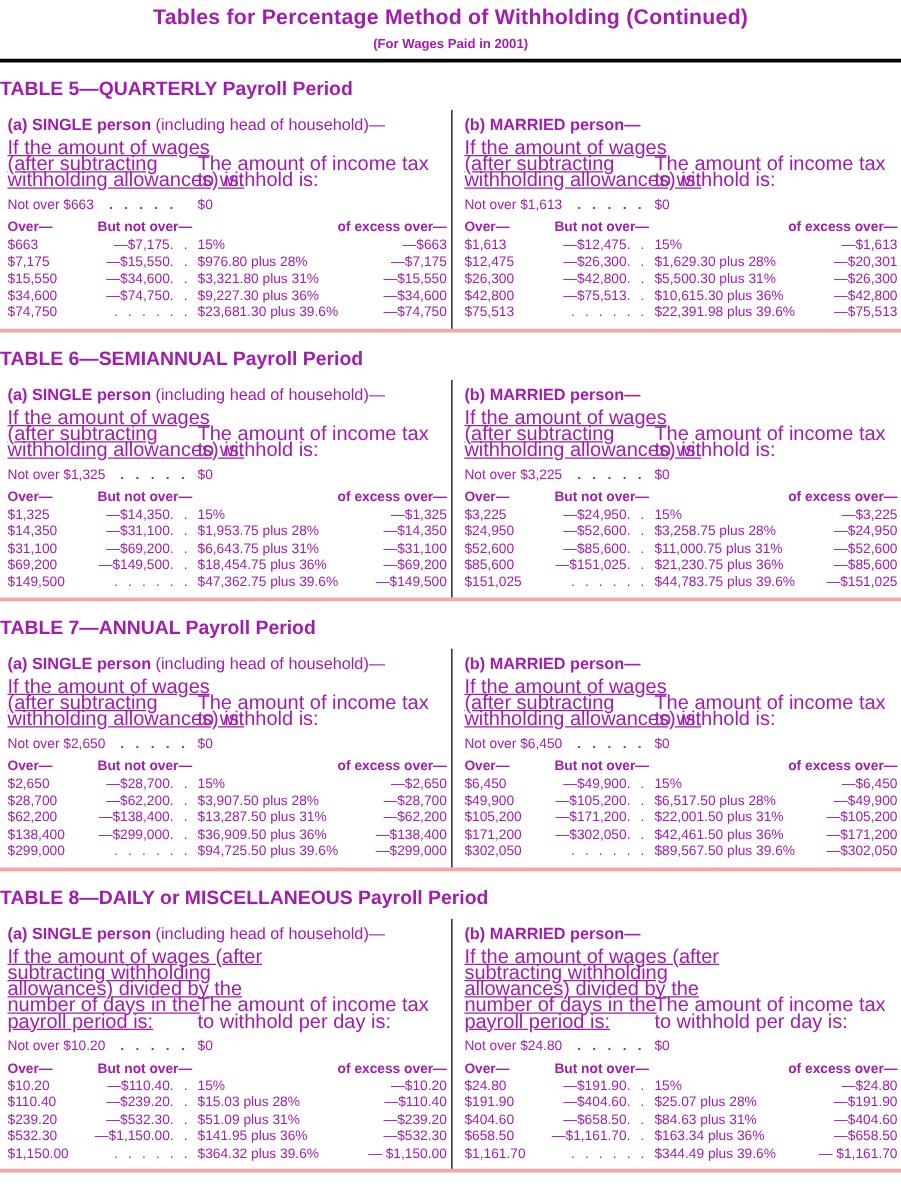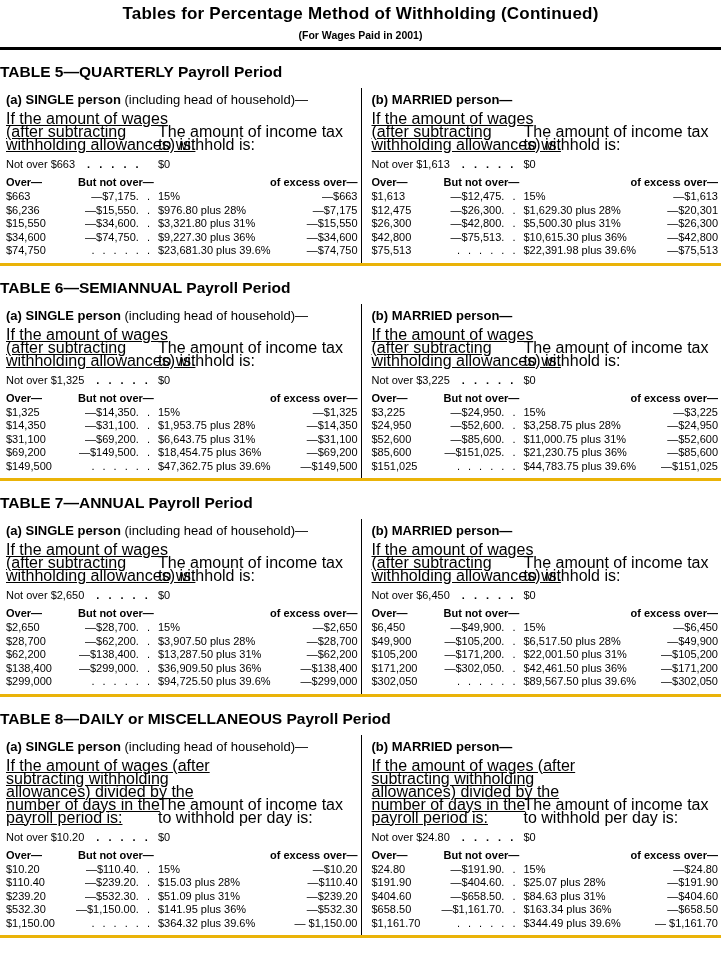--- a/index.html
+++ b/index.html
@@ -1,26 +1,26 @@
 <!DOCTYPE html>
 <html><head>
 <meta charset="utf-8">
 <style>
   html,body { margin:0; padding:0; background:#fff; }
   .page {
-    width:721px; height:963px; background:#fff; color:#000000;
+    width:721px; height:963px; background:#fff; color:#a21caf;
     font-family:"Liberation Sans", sans-serif;
     position:relative; overflow:hidden; box-sizing:border-box;
   }
   .page-title { text-align:center; font-weight:bold; font-size:17px; padding-top:4px; letter-spacing:0.2px; }
   .page-subtitle { text-align:center; font-weight:bold; font-size:10.5px; margin-top:5px; }
   .top-rule { border-top:3px solid #000; margin-top:6px; }
 
   .table-title { text-align:left; font-weight:bold; font-size:15.5px; margin:13px 0 7px 0; }
-  .panels { display:flex; border-bottom:3px solid #eab308; align-items:stretch; }
+  .panels { display:flex; border-bottom:3px solid #fca5a5; align-items:stretch; }
   .panel { width:50%; box-sizing:border-box; padding:2px 3px 5px 6px; }
   .panel + .panel { border-left:1px solid #000; padding-left:10px; }
 
   .panel-heading { font-size:13px; margin:2px 0 5px 0; white-space:nowrap; }
   .panel-heading .bold { font-weight:bold; }
 
   .desc-row { position:relative; font-size:16px; line-height:13px;text-decoration:underline; }
   .wage-desc { white-space:pre-line; }
   .tax-desc  { position:absolute; left:152px; bottom:0; white-space:pre-line; }
 
@@ -68,21 +68,21 @@
       <span class="h-excess">of excess over—</span>
     </div>
     <div class="rows">
               <div class="brow">
     <span class="c-over">$663</span>
     <span class="c-bno">—$7,175. .</span>
     <span class="c-tax">15%</span>
     <span class="c-excess">—$663</span>
   </div>
               <div class="brow">
-    <span class="c-over">$6,236</span>
+    <span class="c-over">$7,175</span>
     <span class="c-bno">—$15,550. .</span>
     <span class="c-tax">$976.80 plus 28%</span>
     <span class="c-excess">—$7,175</span>
   </div>
               <div class="brow">
     <span class="c-over">$15,550</span>
     <span class="c-bno">—$34,600. .</span>
     <span class="c-tax">$3,321.80 plus 31%</span>
     <span class="c-excess">—$15,550</span>
   </div>

